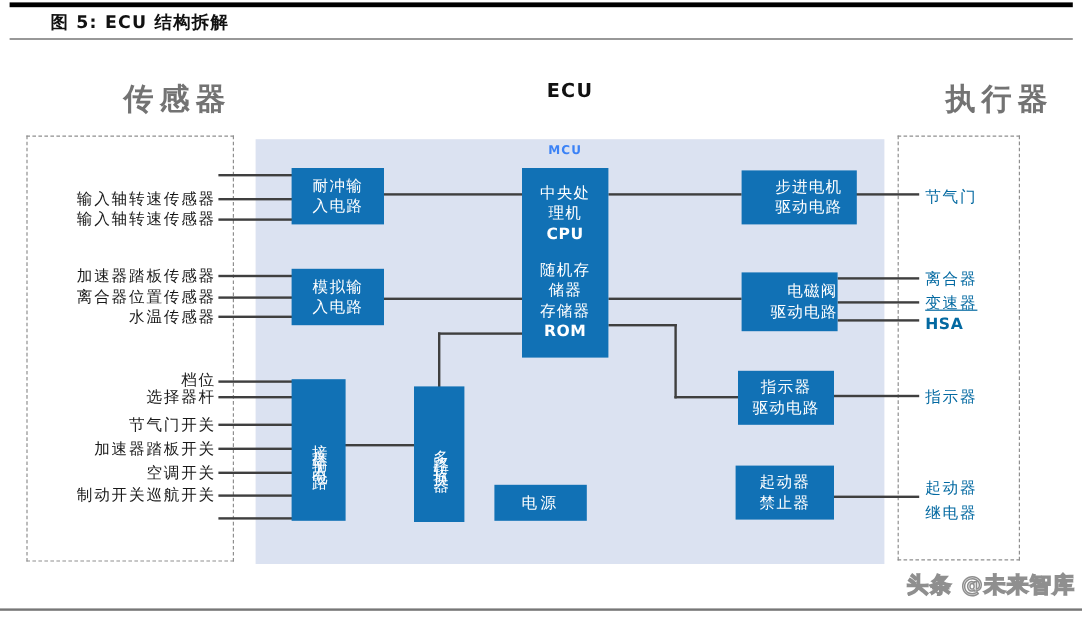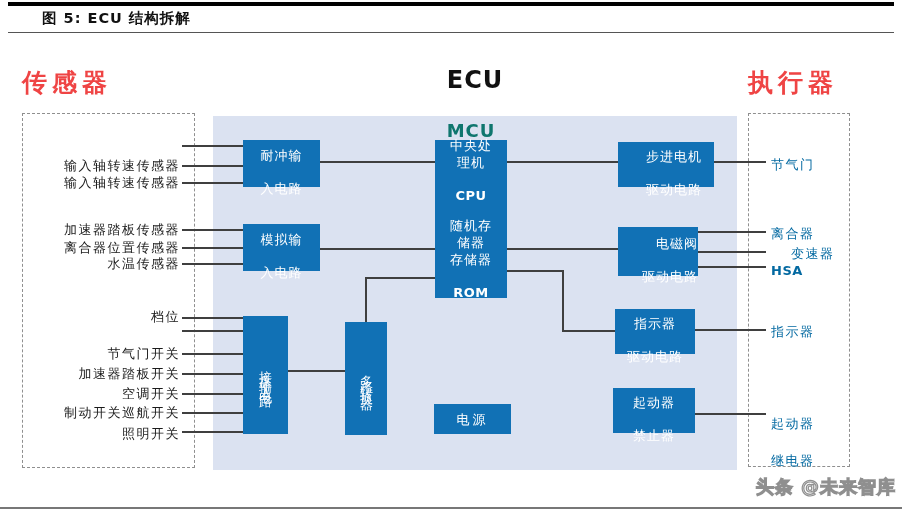--- a/index.html
+++ b/index.html
@@ -2,43 +2,43 @@
 <html><head>
 <meta charset="utf-8">
 <style>
   html,body{margin:0;padding:0;background:#fff;}
   #stage{
     position:relative;width:902px;height:514px;background:#ffffff;
     font-family:"DejaVu Sans",sans-serif;overflow:hidden;
   }
   .rule{position:absolute;background:#000;}
   .fig-title{position:absolute;font-size:14.5px;font-weight:bold;color:#111;letter-spacing:1px;margin-left:32px;}
-  .hdr{position:absolute;font-size:25px;font-weight:bold;color:#ef4444;text-align:left;letter-spacing:5px;}
-  .hdr-ecu{position:absolute;font-size:24px;font-weight:bold;color:#111;text-align:center;letter-spacing:1px;}
+  .hdr{position:absolute;font-size:25px;font-weight:bold;color:#737373;text-align:right;letter-spacing:5px;}
+  .hdr-ecu{position:absolute;font-size:16px;font-weight:bold;color:#111;text-align:center;letter-spacing:1px;}
   .panel{position:absolute;background:#dbe2f1;}
   .dashedbox{position:absolute;border:1.5px dashed #8f8f8f;background:transparent;}
   .bluebox{
     position:absolute;background:#1171b5;color:#ffffff;
     font-size:13px;line-height:17px;text-align:center;letter-spacing:1px;
     display:flex;flex-direction:column;justify-content:center;align-items:center;
   }
   .vbox{writing-mode:vertical-rl;text-orientation:upright;letter-spacing:4px;line-height:45px;}
-  .mcu-lbl{position:absolute;font-size:18px;font-weight:bold;color:#0f766e;text-align:center;letter-spacing:1px;}
+  .mcu-lbl{position:absolute;font-size:10px;font-weight:bold;color:#3b82f6;text-align:center;letter-spacing:1px;}
   .s-label{
     position:absolute;font-size:13px;color:#1a1a1a;text-align:right;letter-spacing:1.5px;
     white-space:nowrap;
   }
   .a-label{
     position:absolute;font-size:13px;color:#0369a1;text-align:left;letter-spacing:1.5px;
     white-space:nowrap;line-height:21px;
   }
   .bold{font-weight:bold;letter-spacing:0.5px;}
   .hl{position:absolute;height:2px;background:#3f3f3f;}
   .vl{position:absolute;width:2px;background:#3f3f3f;}
-  .block-line{display:block;width:100%;margin-top:16px;}
+  .block-line{display:block;width:100%;}
   .mcu-unit{margin-bottom:13px;width:52px;word-break:break-all;}
   .mcu-unit:last-child{margin-bottom:0;}
   .watermark{
     position:absolute;font-size:18px;font-weight:bold;color:#ececec;
     -webkit-text-stroke:1.2px #8f8f8f;letter-spacing:1px;white-space:nowrap;
   }
   .thinline{position:absolute;background:#555;}
 </style>
 </head>
 <body>
@@ -56,25 +56,25 @@
   <div class="panel" style="left:213px;top:116px;width:524px;height:354px;"></div>
   <div class="dashedbox" style="left:22px;top:113px;width:171px;height:353px;"></div>
   <div class="dashedbox" style="left:748px;top:113px;width:100px;height:352px;"></div>
 
   <div class="s-label" style="left:14px;top:157px;width:166px;">输入轴转速传感器</div>
   <div class="s-label" style="left:14px;top:174px;width:166px;">输入轴转速传感器</div>
   <div class="s-label" style="left:14px;top:221px;width:166px;">加速器踏板传感器</div>
   <div class="s-label" style="left:14px;top:239px;width:166px;">离合器位置传感器</div>
   <div class="s-label" style="left:14px;top:255px;width:166px;">水温传感器</div>
   <div class="s-label" style="left:14px;top:308px;width:166px;">档位</div>
+  <div class="s-label" style="left:14px;top:322px;width:166px;">选择器杆</div>
   <div class="s-label" style="left:14px;top:345px;width:166px;">节气门开关</div>
   <div class="s-label" style="left:14px;top:365px;width:166px;">加速器踏板开关</div>
   <div class="s-label" style="left:14px;top:385px;width:166px;">空调开关</div>
   <div class="s-label" style="left:14px;top:404px;width:166px;">制动开关巡航开关</div>
-  <div class="s-label" style="left:14px;top:425px;width:166px;">照明开关</div>
 
   <div class="hl" style="left:182px;top:145px;width:62px;"></div>
   <div class="hl" style="left:182px;top:165px;width:62px;"></div>
   <div class="hl" style="left:182px;top:182px;width:62px;"></div>
   <div class="hl" style="left:182px;top:229px;width:62px;"></div>
   <div class="hl" style="left:182px;top:247px;width:62px;"></div>
   <div class="hl" style="left:182px;top:263px;width:62px;"></div>
   <div class="hl" style="left:182px;top:317px;width:62px;"></div>
   <div class="hl" style="left:182px;top:330px;width:62px;"></div>
   <div class="hl" style="left:182px;top:353px;width:62px;"></div>
@@ -122,21 +122,21 @@
       <span>中央处理机</span>
       <span class="block-line bold">CPU</span>
     </div>
     <div class="mcu-unit" style="margin-bottom:0;">随机存储器</div>
     <div class="mcu-unit">
       <span>存储器</span>
       <span class="block-line bold">ROM</span>
     </div>
   </div>
 
-  <div class="bluebox" style="left:434px;top:404px;width:77px;height:30px;letter-spacing:3px;">电源</div>
+  <div class="bluebox" style="left:412px;top:404px;width:77px;height:30px;letter-spacing:3px;">电源</div>
 
   <div class="bluebox" style="left:618px;top:142px;width:80px;height:45px;padding-left:16px;">
     <span class="block-line">步进电机</span>
     <span class="block-line">驱动电路</span>
   </div>
 
   <div class="bluebox" style="left:618px;top:227px;width:80px;height:49px;text-align:right;">
     <span class="block-line">电磁阀</span>
     <span class="block-line">驱动电路</span>
   </div>
@@ -146,21 +146,21 @@
     <span class="block-line">驱动电路</span>
   </div>
 
   <div class="bluebox" style="left:613px;top:388px;width:82px;height:45px;">
     <span class="block-line">起动器</span>
     <span class="block-line">禁止器</span>
   </div>
 
   <div class="a-label" style="left:771px;top:154px;">节气门</div>
   <div class="a-label" style="left:771px;top:223px;">离合器</div>
-  <div class="a-label" style="left:791px;top:243px;">变速器</div>
+  <div class="a-label" style="left:771px;top:243px;text-decoration:underline;">变速器</div>
   <div class="a-label bold" style="left:771px;top:260px;">HSA</div>
   <div class="a-label" style="left:771px;top:321px;">指示器</div>
   <div class="a-label" style="left:771px;top:397px;">
     <span class="block-line">起动器</span>
     <span class="block-line">继电器</span>
   </div>
 
   <div class="watermark" style="right:6px;top:475px;">头条 @未来智库</div>
   <div class="thinline" style="left:0px;top:507px;width:902px;height:1.5px;background:#777;"></div>
 

